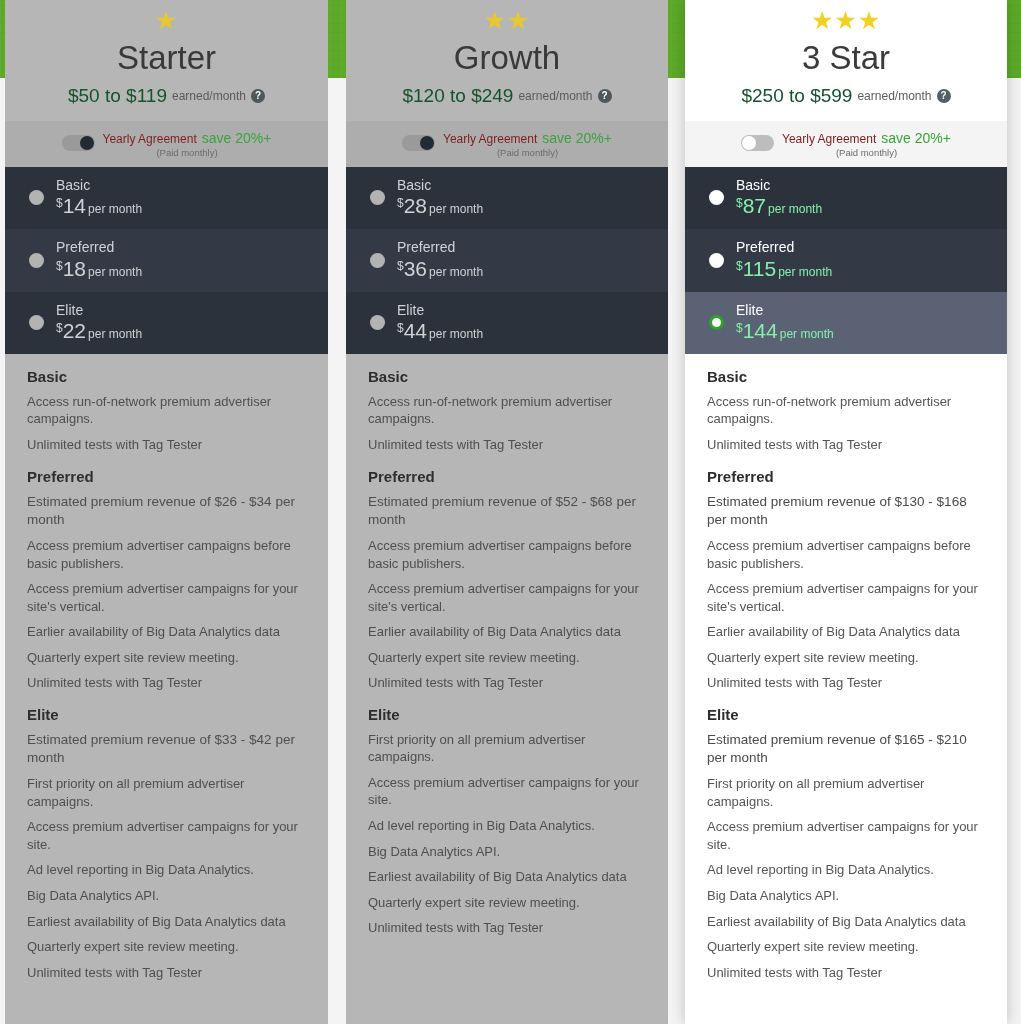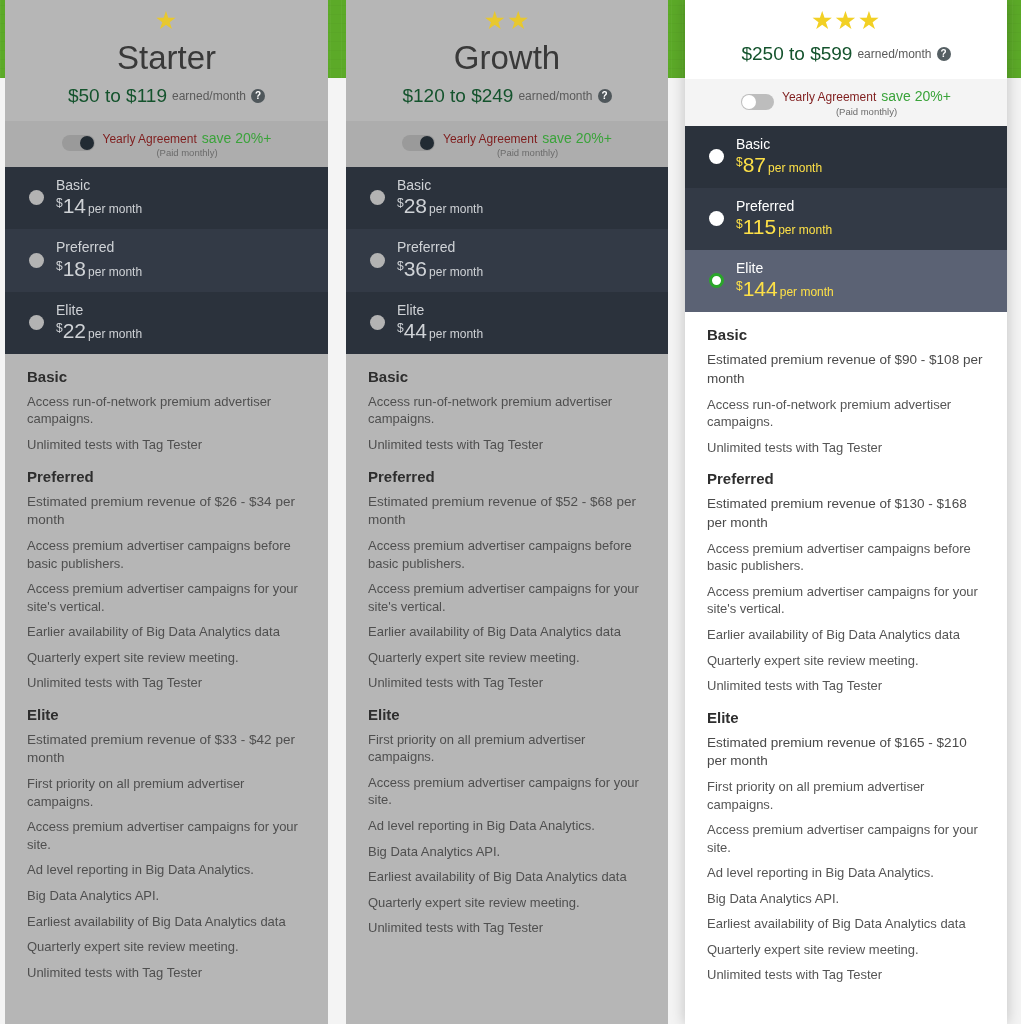--- a/index.html
+++ b/index.html
@@ -191,21 +191,21 @@
   }
 
   .tier-text { line-height: 1.15; }
   .tier-name {
     font-size: 14px;
     color: #cfd2d6;
     margin-bottom: 1px;
   }
   .card.active .tier-name { color: #ffffff; }
   .tier-price { white-space: nowrap; color: #cfd2d6; }
-  .card.active .tier-price { color: #fde047; }
+  .card.active .tier-price { color: #86efac; }
   .cur { font-size: 12px; vertical-align: 6px; }
   .amt { font-size: 21px; }
   .per { font-size: 12px; margin-left: 2px; }
 
   
   .features {
     flex: 1;
     padding: 14px 22px 16px 22px;
   }
   .card.dim .features { background: #b6b6b6; }
@@ -386,20 +386,21 @@
         <div class="feat-item">Quarterly expert site review meeting.</div>
         <div class="feat-item">Unlimited tests with Tag Tester</div>
 
       </div>
     </div>
   </div>
 
   <div class="card c3 active">
     <div class="card-head">
       <div class="stars">★★★</div>
+      <div class="plan-name">3 Star</div>
       <div class="earn-row">
         <span class="earn-range">$250 to $599</span>
         <span class="earn-unit">earned/month</span>
         <span class="help-icon">?</span>
       </div>
     </div>
 
     <div class="toggle-bar">
       <div class="switch off">
           <span class="knob"></span>
@@ -432,21 +433,20 @@
         <div class="tier-text">
           <div class="tier-name">Elite</div>
           <div class="tier-price"><span class="cur">$</span><span class="amt">144</span><span class="per">per month</span></div>
         </div>
       </div>
     </div>
 
     <div class="features">
       <div class="feat-group">
         <div class="feat-title">Basic</div>
-        <div class="feat-item lead">Estimated premium revenue of $90 - $108 per month</div>
         <div class="feat-item">Access run-of-network premium advertiser campaigns.</div>
         <div class="feat-item">Unlimited tests with Tag Tester</div>
       </div>
       <div class="feat-group">
         <div class="feat-title">Preferred</div>
         <div class="feat-item lead">Estimated premium revenue of $130 - $168 per month</div>
         <div class="feat-item">Access premium advertiser campaigns before basic publishers.</div>
         <div class="feat-item">Access premium advertiser campaigns for your site's vertical.</div>
         <div class="feat-item">Earlier availability of Big Data Analytics data</div>
         <div class="feat-item">Quarterly expert site review meeting.</div>

